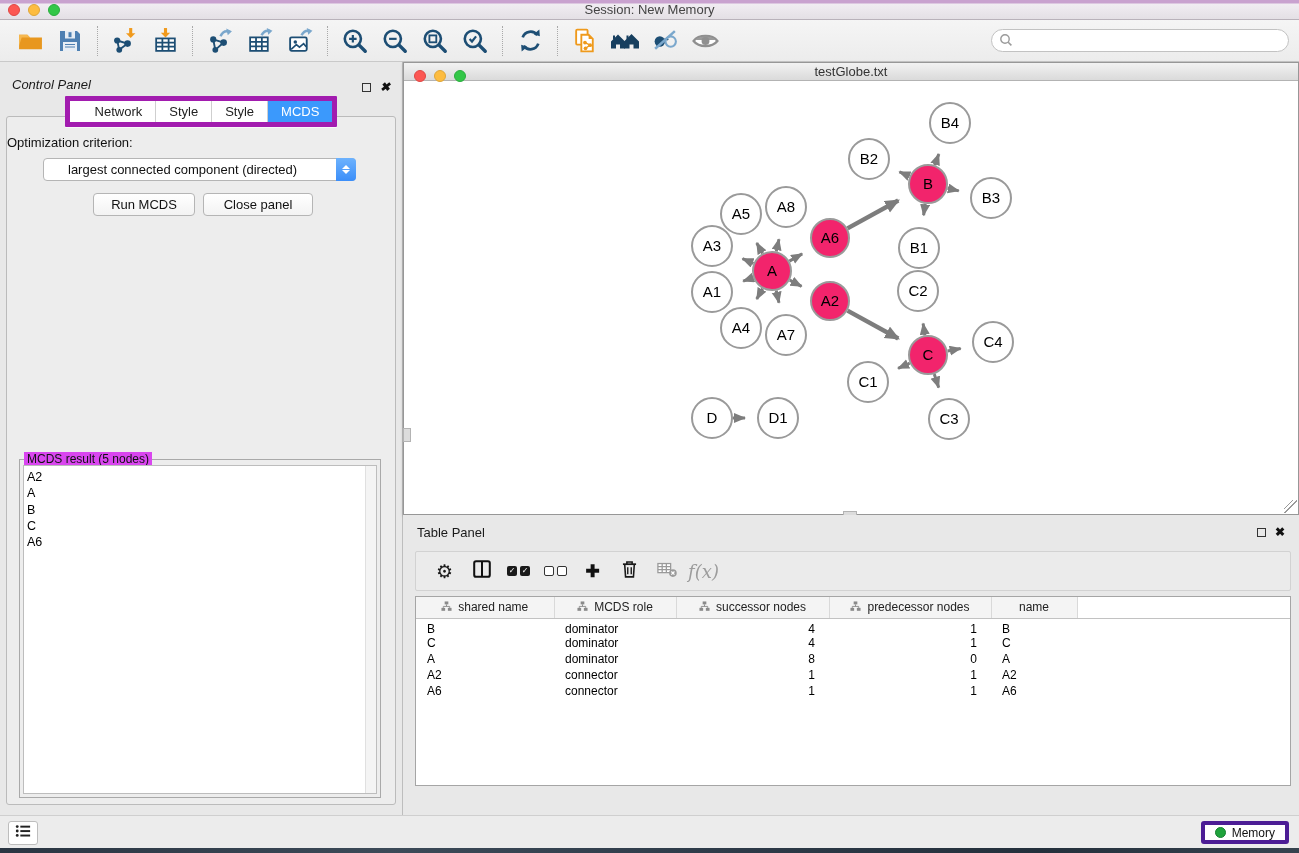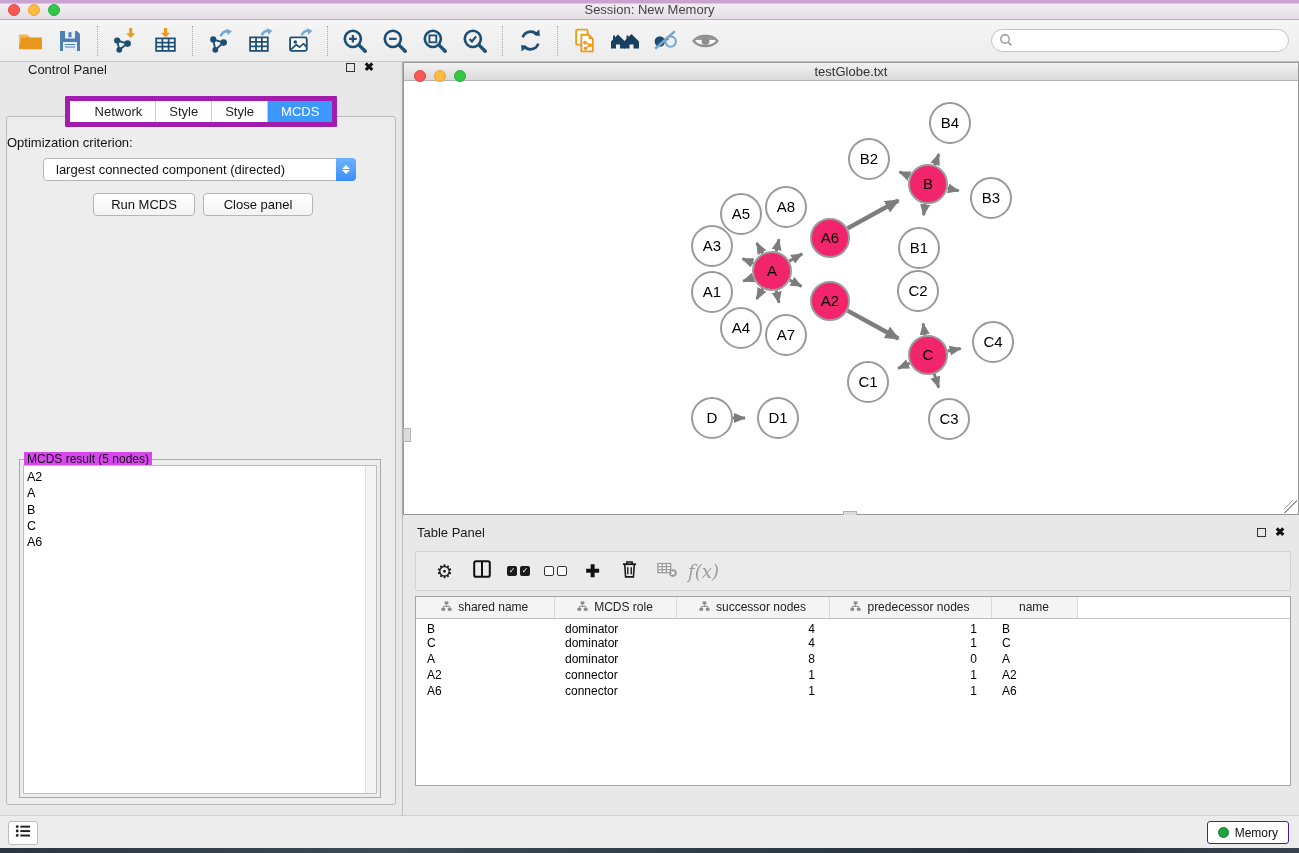--- a/index.html
+++ b/index.html
@@ -27,38 +27,38 @@
   #toolbar svg { display:block; }
   #search-wrap { margin-left:auto; position:relative; width:298px; height:23px; }
   #search-input { width:100%; height:100%; border:1px solid #c2c2c2; border-radius:12px;
     background:#fff; padding:0 10px 0 26px; font-size:12px; outline:none; color:#333;
     font-family:"Liberation Sans",sans-serif; }
   #search-wrap .mag { position:absolute; left:8px; top:4px; }
 
   
   #control-panel { position:absolute; left:0; top:62px; width:403px; height:753px;
     background:#e8e8e8; border-right:1px solid #bdbdbd; }
-  .panel-header { height:30px; display:flex; align-items:flex-start; padding:0 28px; }
+  .panel-header { height:30px; display:flex; align-items:flex-end; padding:0 12px;font-style:italic; }
   .panel-title { font-size:13px; color:#1a1a1a; }
   .panel-header .win-icons { margin-left:auto; display:flex; gap:9px; align-items:center; }
   .float-icon { width:9px; height:9px; border:1.5px solid #333; display:inline-block; }
   .close-icon { font-size:12px; font-weight:bold; color:#111; line-height:10px; }
 
   .seg { display:inline-flex; background:#fff; border:5px solid #a21caf; border-radius:1px; overflow:hidden; box-shadow:0 1px 0 rgba(255,255,255,.6);padding-left:12px; }
   .seg-tab { padding:3px 13px; font-size:13px; color:#222; border-left:1px solid #cfcfcf; cursor:default; white-space:nowrap; }
   .seg-tab:first-child { border-left:none; }
   .seg-tab.active { background:#3b99fc; color:#fff; }
 
   #cp-tabs { position:absolute; left:0; right:0; top:34px; text-align:center; z-index:2; }
   #cp-content { position:absolute; left:6px; right:6px; top:54px; bottom:10px;
     background:#ededed; border:1px solid #bbb; border-radius:3px; }
   #opt-label { position:absolute; left:0; right:0; top:18px; text-align:left; font-size:13px; color:#111; }
   #criterion-select { position:absolute; left:36px; top:41px; width:313px; height:23px;
     background:#fff; border:1px solid #b5b5b5; border-radius:4px; display:flex; align-items:center; }
-  #criterion-select .sel-text { flex:1; font-size:13px; padding-left:12px; color:#111; white-space:nowrap; }
+  #criterion-select .sel-text { flex:1; font-size:13px; padding-left:24px; color:#111; white-space:nowrap; }
   #criterion-select .spinner { width:20px; height:23px; margin:-1px -1px -1px 0;
     background:linear-gradient(#6db2fd,#3b8ef9); border-radius:0 4px 4px 0;
     display:flex; flex-direction:column; align-items:center; justify-content:center; gap:1px; }
   .chev { width:0; height:0; border-left:4px solid transparent; border-right:4px solid transparent; }
   .chev.up { border-bottom:4px solid #fff; }
   .chev.down { border-top:4px solid #fff; }
 
   .mac-btn { position:absolute; height:23px; background:linear-gradient(#ffffff,#f3f3f3);
     border:1px solid #b5b5b5; border-radius:4px; font-size:13px; color:#111;
     display:flex; align-items:center; justify-content:center; font-family:"Liberation Sans",sans-serif; }
@@ -121,21 +121,21 @@
 
   #tp-tabs { position:absolute; left:0; right:0; bottom:5px; text-align:center; }
 
   
   #statusbar { position:absolute; left:0; top:815px; width:1299px; height:33px;
     background:#ececec; border-top:1px solid #cfcfcf; }
   #panel-toggle-btn { position:absolute; left:8px; top:5px; width:30px; height:24px;
     background:#fff; border:1px solid #bdbdbd; border-radius:3px;
     display:flex; align-items:center; justify-content:center; }
   #memory-btn { position:absolute; right:10px; top:5px; height:23px; padding:0 10px;
-    background:#fff; border:1px solid #4c1d95; border-radius:3px;
+    background:#fff; border:4px solid #4c1d95; border-radius:3px;
     display:flex; align-items:center; gap:6px; font-size:12px; color:#111; }
   #memory-dot { width:11px; height:11px; border-radius:50%; background:#1fa33c; border:1px solid #158030; }
   #desktop-strip { position:absolute; left:0; top:848px; width:1299px; height:5px;
     background:linear-gradient(90deg,#2a3542,#3c4a58 30%,#2e3b49 55%,#24303c 80%,#36434f); }
 
   svg text { font-family:"Liberation Sans",sans-serif; }
 </style>
 </head>
 <body>
 

